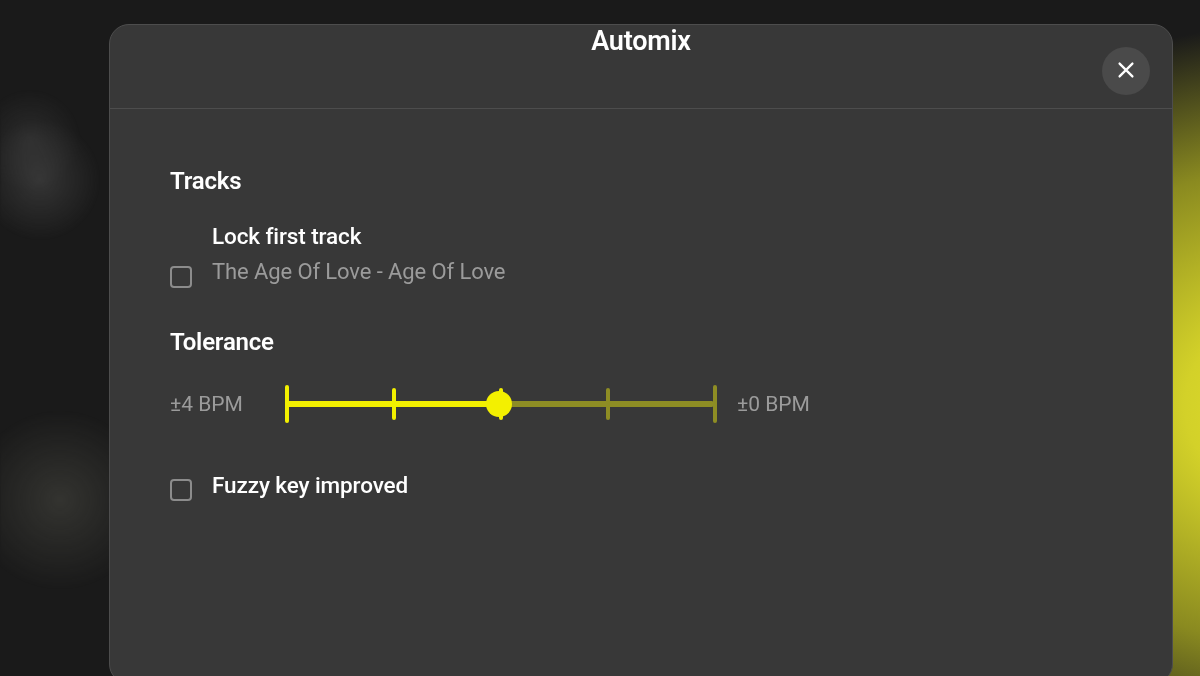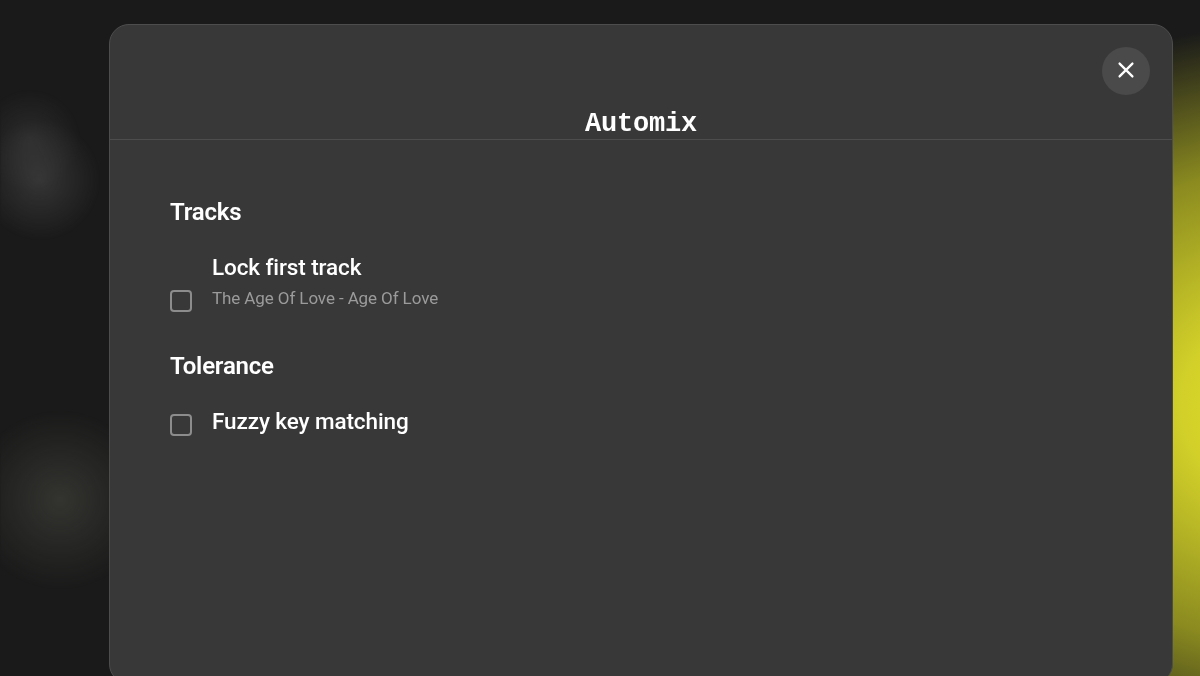--- a/index.html
+++ b/index.html
@@ -30,27 +30,26 @@
       top: 24px;
       width: 1064px;
       height: 660px;
       background: #383838;
       border: 1px solid #4d4d4d;
       border-radius: 20px;
       overflow: hidden;
     }
     
     .modal-header {
-      height: 115px;
+      height: 84px;
       border-bottom: 1px solid #4d4d4d;
       display: flex;
-      align-items: flex-end;
+      align-items: flex-start;
       justify-content: center;
       position: relative;
-      font-family: Liberation Mono, monospace;
     }
     .modal-title {
       color: #ffffff;
       font-size: 27px;
       font-weight: 600;
       letter-spacing: -0.2px;
     }
     .close-btn {
       position: absolute;
       right: 22px;
@@ -95,21 +94,21 @@
     .opt-txt { flex: 1; }
     .opt-label {
       color: #ffffff;
       font-size: 22.5px;
       font-weight: 500;
       line-height: 1.35;
       letter-spacing: -0.1px;
     }
     .opt-sub {
       color: #9b9b9b;
-      font-size: 17px;
+      font-size: 22px;
       font-weight: 400;
       line-height: 1.5;
       margin-top: 4px;
       letter-spacing: -0.1px;
     }
     
     .tolerance-section { margin-top: 40px; }
     
     .slider-row {
       display: flex;
@@ -190,24 +189,40 @@
       <div class="opt-txt">
         <div class="opt-label">Lock first track</div>
         <div class="opt-sub">The Age Of Love - Age Of Love</div>
       </div>
     </div>
 
 
     <div class="tolerance-section">
       <div class="section-title">Tolerance</div>
 
+      <div class="slider-row">
+        <div class="slider-label-l">±4 BPM</div>
+
+        <div class="slider-wrap">
+          <div class="slider-track-dim"></div>
+          <div class="slider-track-bright"></div>
+          <div class="slider-tick end bright" style="left:0%"></div>
+          <div class="slider-tick bright" style="left:25%"></div>
+          <div class="slider-tick bright" style="left:50%"></div>
+          <div class="slider-tick dim" style="left:75%"></div>
+          <div class="slider-tick end dim" style="left:100%"></div>
+          <div class="slider-thumb" style="left:50%"></div>
+        </div>
+
+        <div class="slider-label-r">±0 BPM</div>
+      </div>
 
       <div class="opt">
         <button class="checkbox"></button>
         <div class="opt-txt">
-          <div class="opt-label">Fuzzy key matching</div>
+          <div class="opt-label">Fuzzy key improved</div>
         </div>
       </div>
 
     </div>
 
   </div>
 </div>
 
 </body></html>

